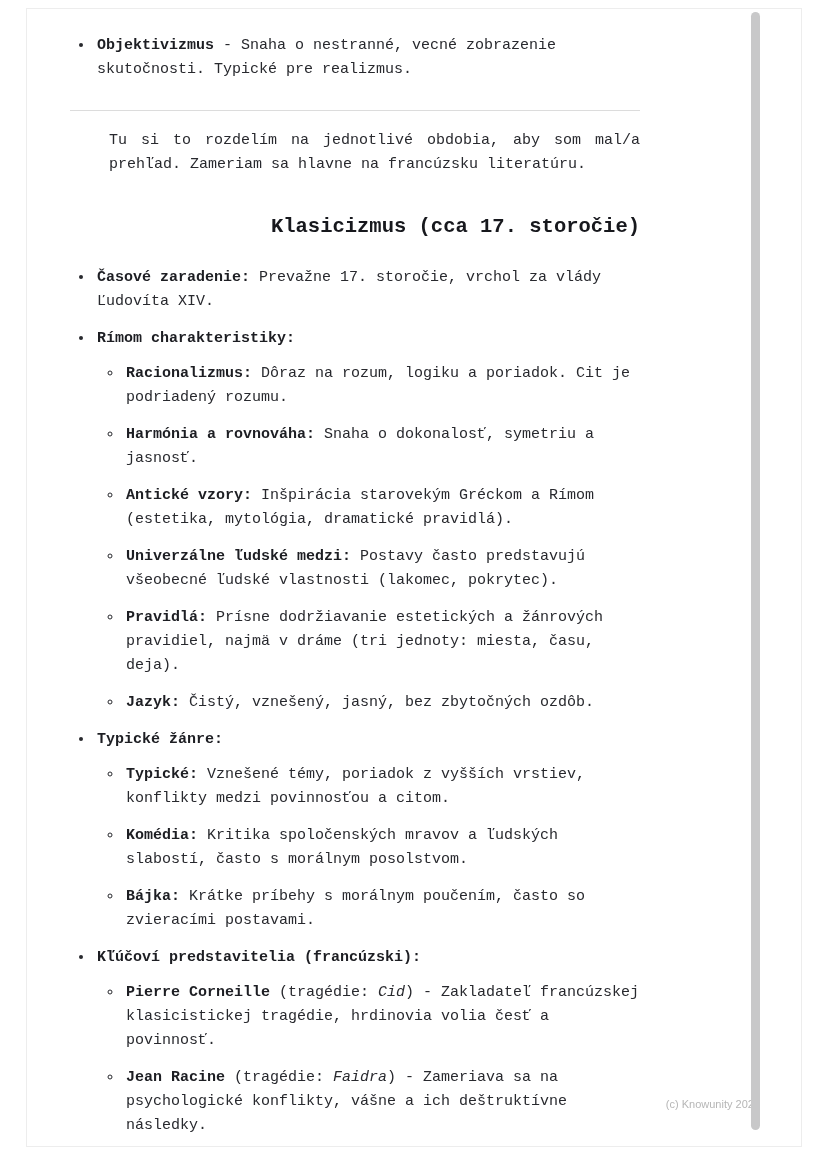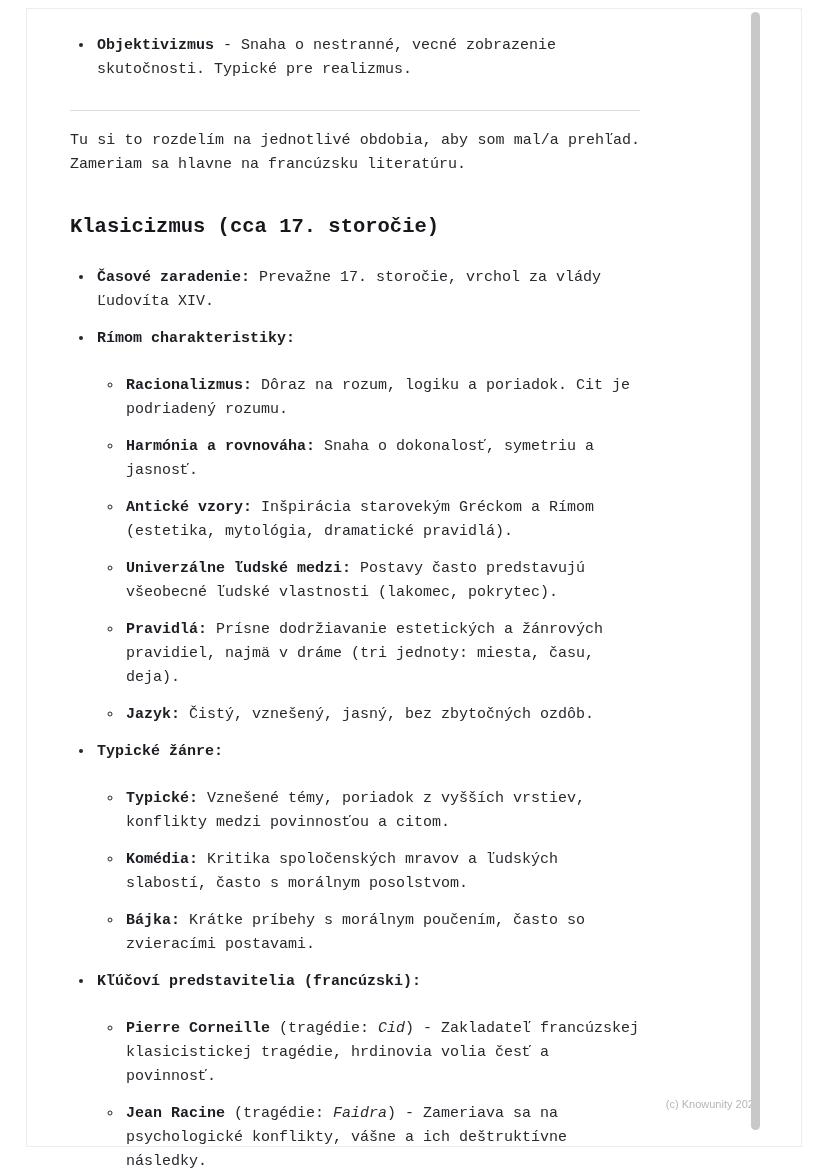--- a/index.html
+++ b/index.html
@@ -24,21 +24,21 @@
     width: 570px;
     font-size: 15px;
     line-height: 1.6;
     font-family: Liberation Mono, monospace;
   }
 
   strong { font-weight: 700; color: #1d1e23; }
   em { font-style: italic; }
 
   ul.l1 { list-style: disc; padding-left: 24px; }
-  ul.l2 { list-style: circle; padding-left: 26px; margin-top: 23px; }
+  ul.l2 { list-style: circle; padding-left: 26px; margin-top: 11px; }
   li { margin-bottom: 13px; padding-left: 3px; }
   li:last-child { margin-bottom: 0; }
 
   .divider {
     border: none;
     border-top: 1px solid #dcdcdc;
     margin-top: 28px;
   }
 
   .h2 {
@@ -48,27 +48,29 @@
     font-weight: 700;
     letter-spacing: -0.3px;
     color: #17181d;
     padding-bottom: 13px;
     border-bottom: 2px solid #9c9c9c;
   }
 
   .intro {
     margin-top: 18px;
     text-align: justify;
+    margin-left: 39px;
   }
 
   .h3 {
     margin-top: 34px;
     font-size: 20.5px;
     font-weight: 700;
     color: #17181d;
+    text-align: right;
   }
 
   ul.main { margin-top: 22px; }
 
   .watermark {
     position: absolute;
     top: 1098px;
     right: 68px;
     font-size: 11px;
     color: #b6b6b6;

